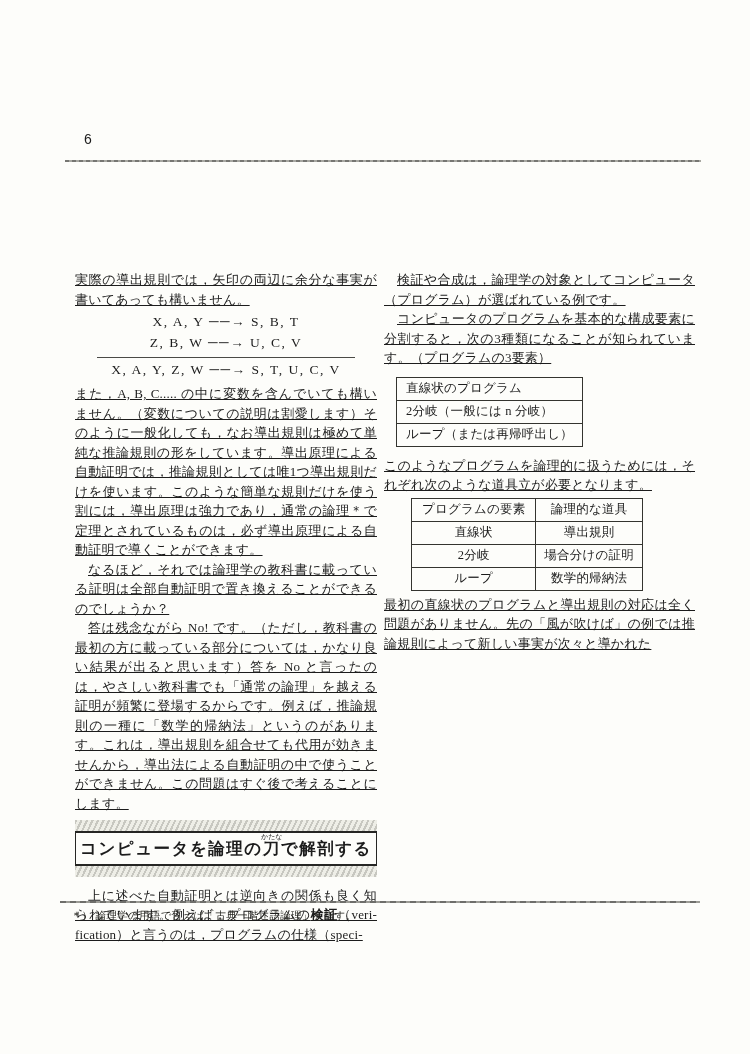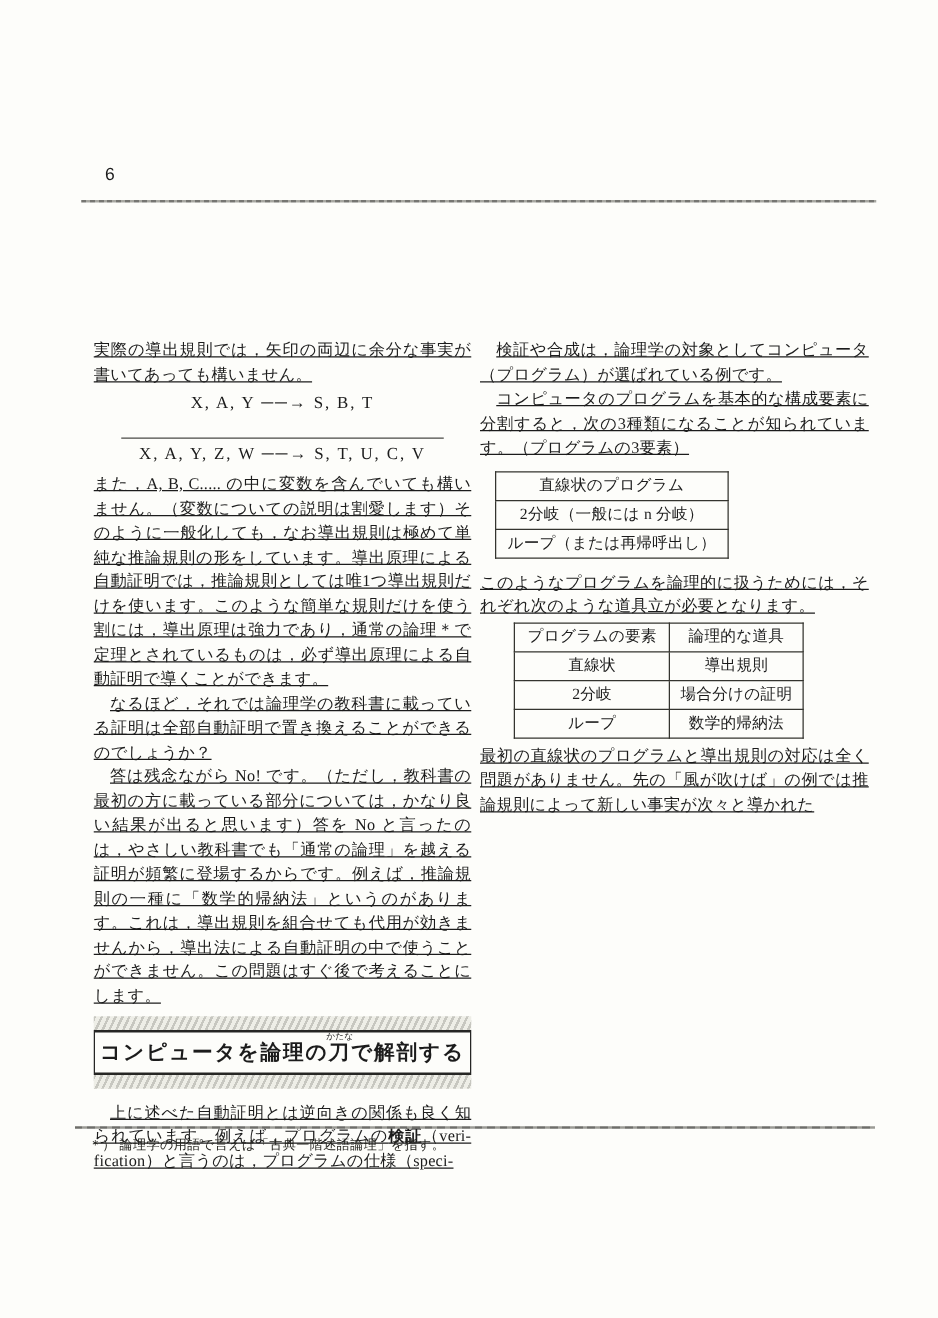--- a/index.html
+++ b/index.html
@@ -28,21 +28,21 @@
   .col p.indent{text-indent:1em;}
   .b{font-weight:bold;}
   
   .formula{
     text-align:center;margin:2px 0 4px;
     font-size:13.5px;letter-spacing:1.5px;line-height:21px;
     font-family:"Liberation Serif","DejaVu Serif",serif;
   }
   .frac{
     display:inline-block;border-top:1.5px solid #4a4a46;
-    padding:1px 14px 0;margin-top:18px;
+    padding:1px 14px 0;margin-top:4px;
   }
   
   .heading-block{margin:7px 0 9px;}
   .hatch-band{
     height:11px;
     background:repeating-linear-gradient(115deg,#c7c7c0 0 2px,#eeeee7 2px 5px);
   }
   .heading-box{
     border:2px solid #262624;border-left-width:1.5px;border-right-width:1.5px;
     background:#fdfdfa;text-align:center;
@@ -51,21 +51,21 @@
     padding:4px 2px 5px;
   }
   .heading-box ruby rt{
     font-size:7px;font-weight:normal;letter-spacing:0;
   }
   
   table{border-collapse:collapse;font-size:12.5px;color:#1c1c1c;}
   .t1{margin:9px 0 9px 12px;}
   .t1 td{
     border:1.4px solid #34342f;padding:1px 9px;height:20px;
-    text-align:center;white-space:nowrap;
+    text-align:left;white-space:nowrap;
   }
   .t2{margin:3px 0 4px 27px;}
   .t2 th,.t2 td{
     border:1.4px solid #34342f;padding:1px 8px;height:20px;
     text-align:center;font-weight:normal;white-space:nowrap;
   }
   .t2 th{padding:1px 10px;}
   
   .footer-rule{
     position:absolute;left:60px;top:901px;width:640px;height:1.5px;
@@ -83,20 +83,21 @@
 <div>
 
   <span class="page-number">6</span>
   <div class="header-rule"></div>
 
   <div class="col col-left">
     <p>実際の導出規則では，矢印の両辺に余分な事実が書いてあっても構いません。</p>
 
     <div class="formula">
       <div>X, A, Y ──→ S, B, T</div>
+      <div>Z, B, W ──→ U, C, V</div>
       <div><span class="frac">X, A, Y, Z, W ──→ S, T, U, C, V</span></div>
     </div>
 
     <p>また，A, B, C..... の中に変数を含んでいても構いません。（変数についての説明は割愛します）そのように一般化しても，なお導出規則は極めて単純な推論規則の形をしています。導出原理による自動証明では，推論規則としては唯1つ導出規則だけを使います。このような簡単な規則だけを使う割には，導出原理は強力であり，通常の論理＊で定理とされているものは，必ず導出原理による自動証明で導くことができます。</p>
     <p class="indent">なるほど，それでは論理学の教科書に載っている証明は全部自動証明で置き換えることができるのでしょうか？</p>
     <p class="indent">答は残念ながら No! です。（ただし，教科書の最初の方に載っている部分については，かなり良い結果が出ると思います）答を No と言ったのは，やさしい教科書でも「通常の論理」を越える証明が頻繁に登場するからです。例えば，推論規則の一種に「数学的帰納法」というのがあります。これは，導出規則を組合せても代用が効きませんから，導出法による自動証明の中で使うことができません。この問題はすぐ後で考えることにします。</p>
 
     <div class="heading-block">
       <div class="hatch-band"></div>
       <div class="heading-box"><span>コンピュータを論理の</span><ruby><span>刀</span><rt>かたな</rt></ruby><span>で解剖する</span></div>

